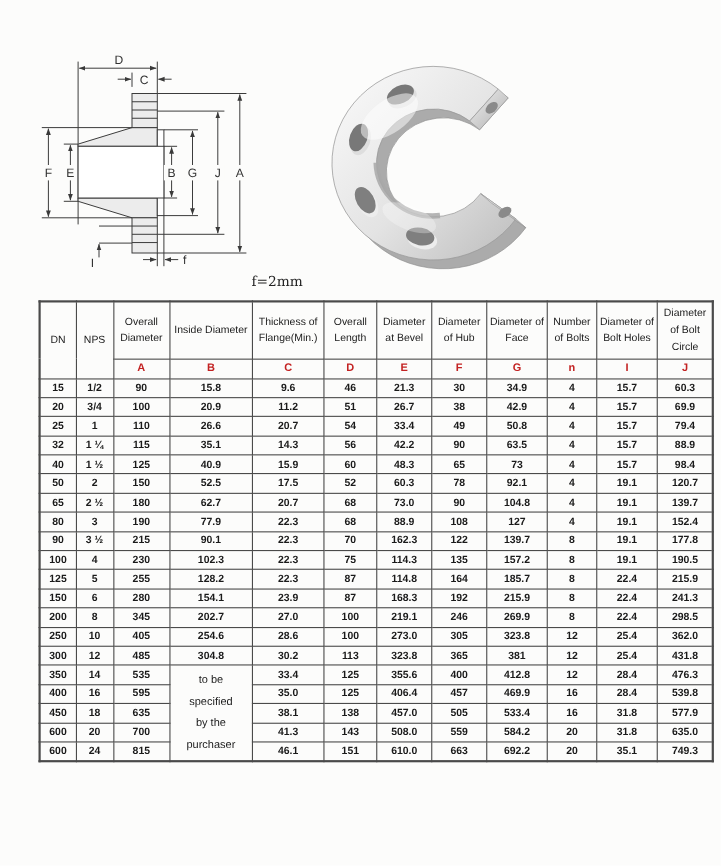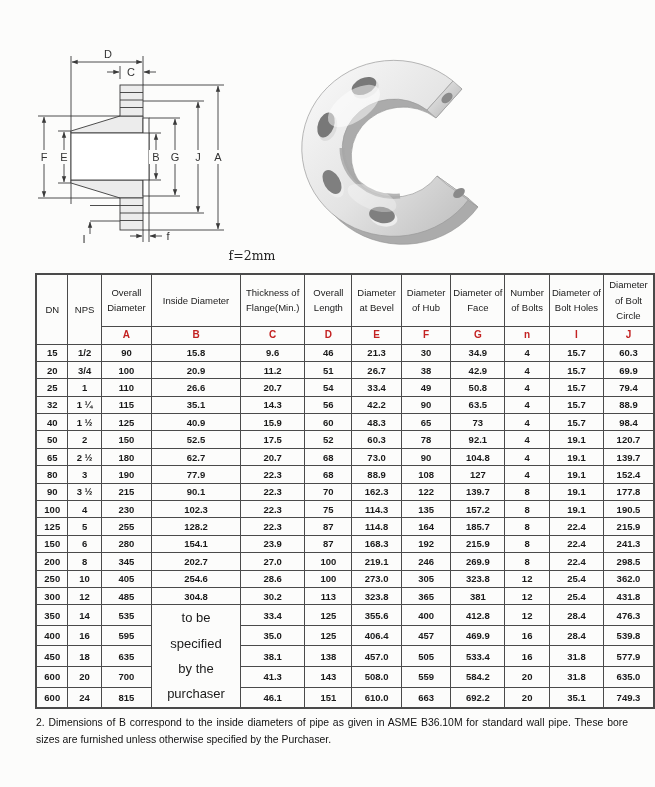--- a/index.html
+++ b/index.html
@@ -25,21 +25,21 @@
   #flange-table th,#flange-table td{
     border:1px solid #4a4a4a;text-align:center;vertical-align:middle;
     font-size:9.5px;padding:0;overflow:hidden;
   }
   #flange-table thead tr.main-head{height:52px;}
   #flange-table thead th{font-weight:normal;line-height:1.6;padding:2px 1px;}
   #flange-table thead tr.letter-row{height:18px;}
   #flange-table thead tr.letter-row th{font-weight:bold;color:#c32222;font-size:10px;padding:0;}
   #flange-table tbody tr{height:17.4px;}
   #flange-table tbody td{font-weight:bold;font-size:9.5px;}
-  #flange-table tbody td.merged-note{font-weight:normal;line-height:1.95;font-size:13px;padding:0 15px;}
+  #flange-table tbody td.merged-note{font-weight:normal;line-height:1.95;font-size:10px;padding:0 15px;}
   .footnotes{
     position:absolute;left:36px;top:714px;width:592px;font-size:10.4px;line-height:1.68;
     color:#111;text-align:justify;
   }
   .footnotes p{margin:0;}
 </style>
 </head>
 <body>
 
 <div id="page">
@@ -490,16 +490,15 @@
           <td>663</td>
           <td>692.2</td>
           <td>20</td>
           <td>35.1</td>
           <td>749.3</td>
         </tr>
       </tbody>
   </table>
 
   <div class="footnotes">
-    <p>2. Dimensions of B correspond to the inside diameters of pipe as given in ASME B36.10M for standard wall pipe. These bore sizes are furnished unless otherwise specified by the Purchaser.</p>
   </div>
 
 </div>
 
 </body></html>

